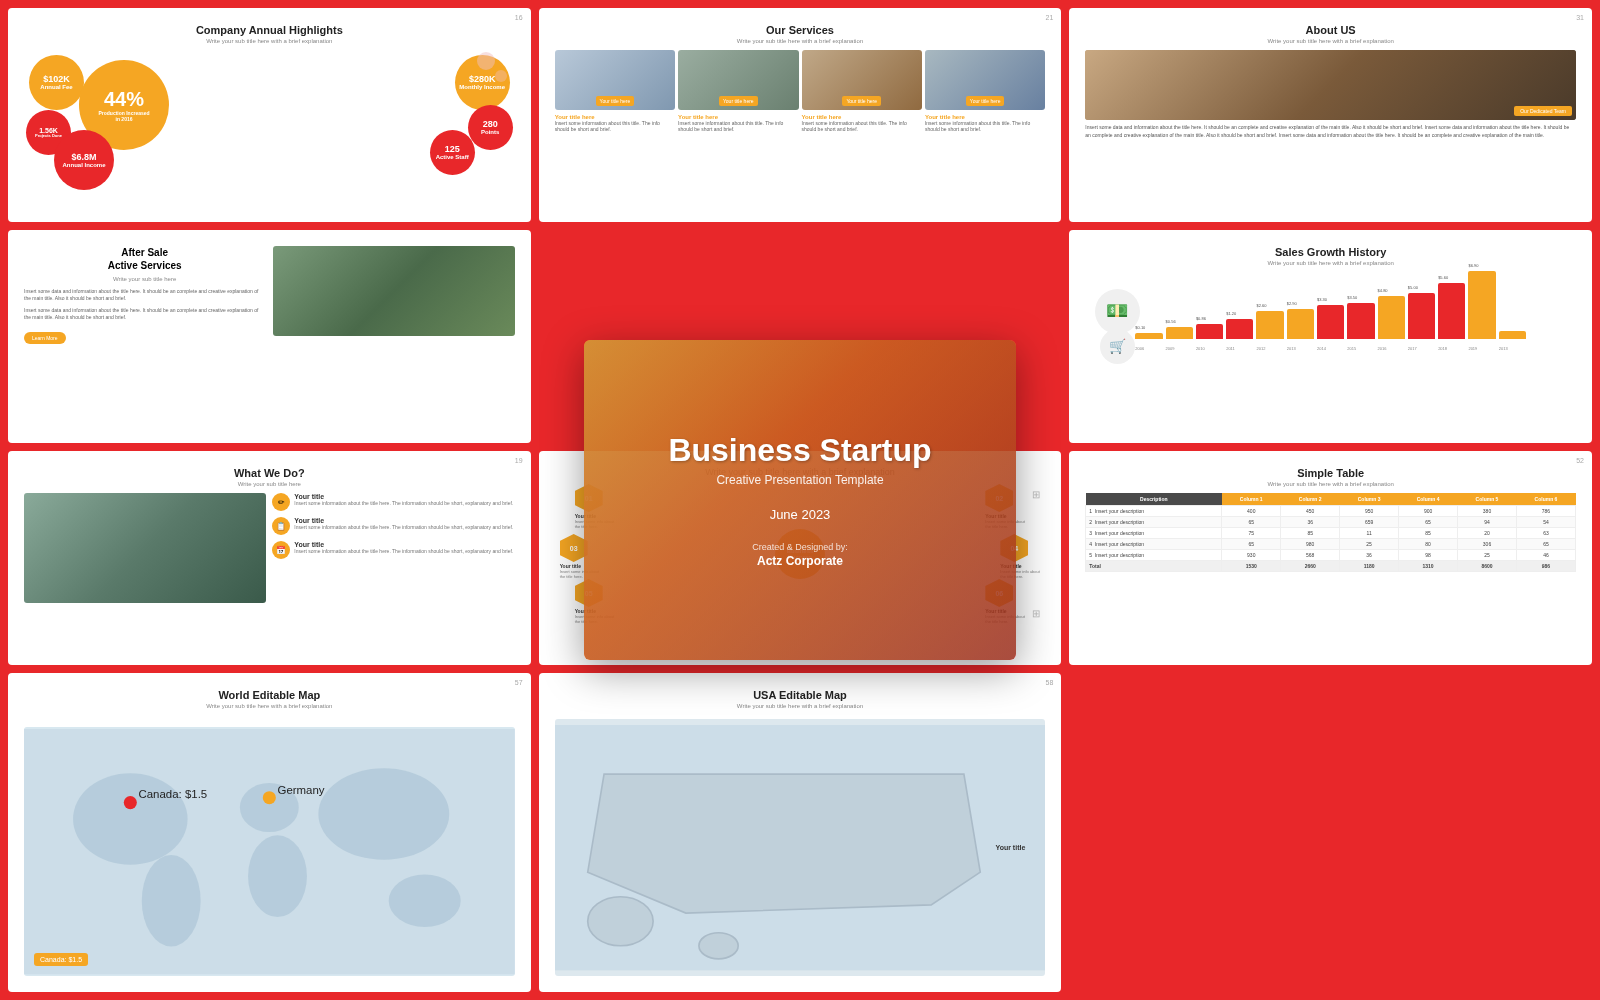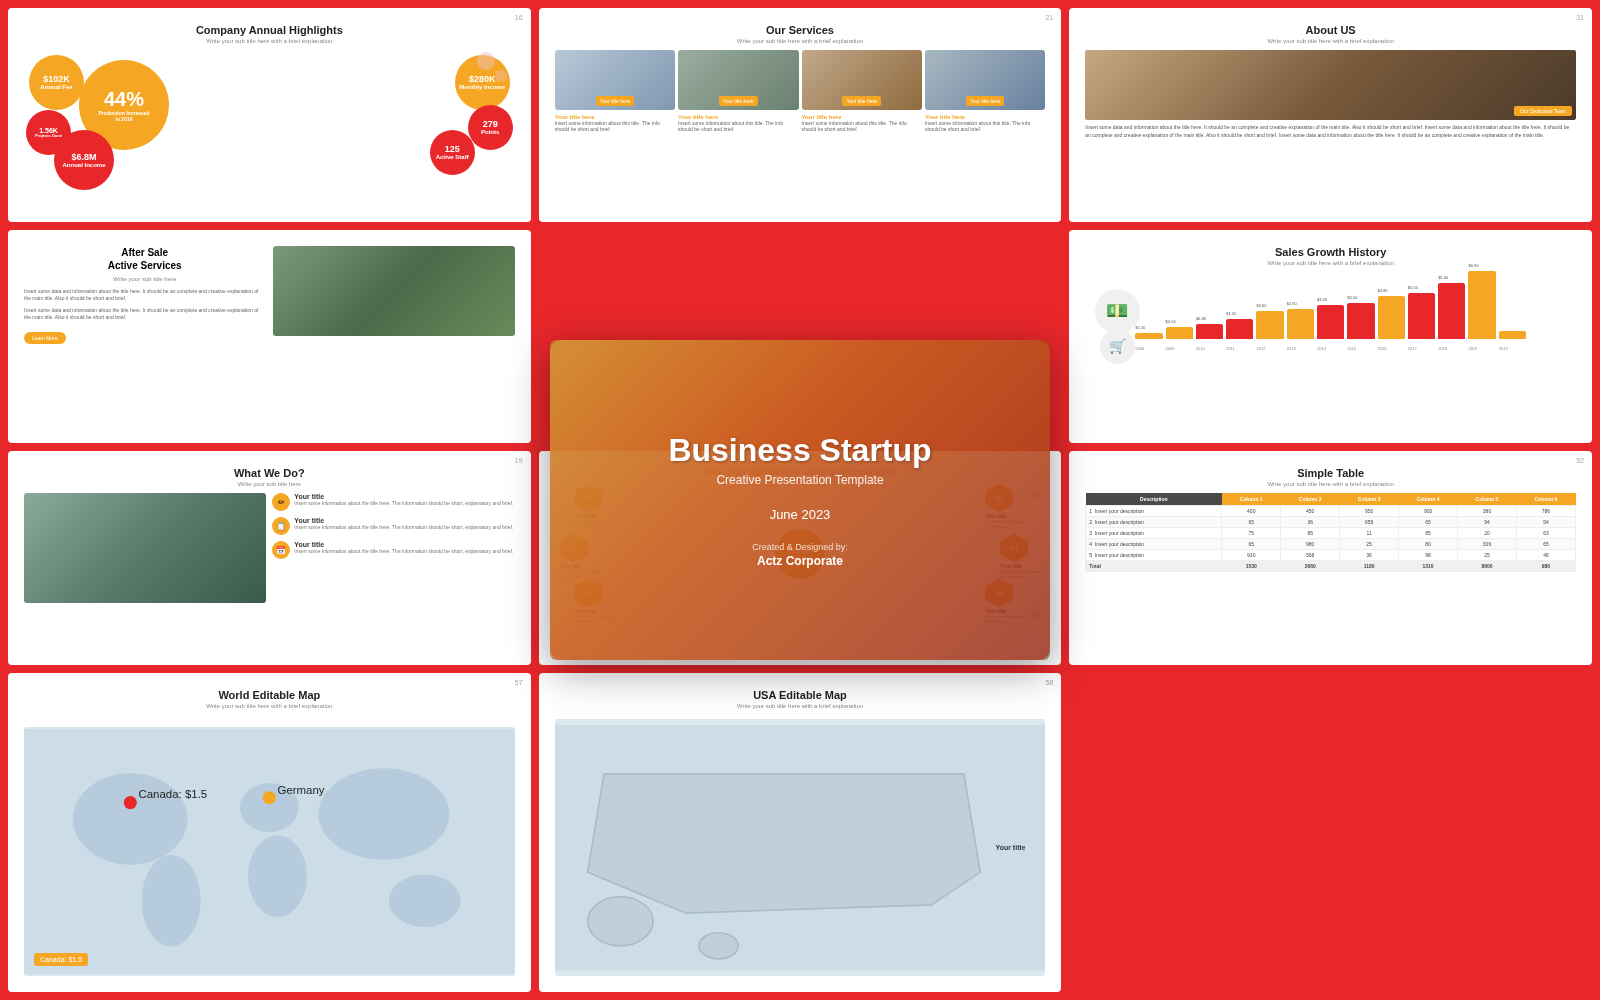--- a/index.html
+++ b/index.html
@@ -167,24 +167,24 @@
       font-size: 5px;
       cursor: pointer;
     }
 
     
     .center-overlay {
       position: absolute;
       top: 50%;
       left: 50%;
       transform: translate(-50%, -50%);
-      width: 500px;
+      width: 432px;
       height: 320px;
       background: linear-gradient(135deg, rgba(245,166,35,0.85) 0%, rgba(232,39,42,0.7) 100%);
-      border-radius: 12px;
+      border-radius: 6px;
       display: flex;
       flex-direction: column;
       align-items: center;
       justify-content: center;
       z-index: 100;
       color: white;
       text-align: center;
       padding: 28px;
       box-shadow: 0 10px 40px rgba(0,0,0,0.4);
     }
@@ -386,21 +386,21 @@
           </div>
         </div>
         <div style="position:absolute; right:40px; top:80px;">
           <div class="bubble red-sm">
             <span class="bubble-val">125</span>
             <span class="bubble-label">Active Staff</span>
           </div>
         </div>
         <div style="position:absolute; right:2px; top:55px;">
           <div class="bubble red-sm">
-            <span class="bubble-val">279</span>
+            <span class="bubble-val">280</span>
             <span class="bubble-label">Points</span>
           </div>
         </div>
 
         <div style="position:absolute; right:20px; top:2px; width:18px;height:18px;border-radius:50%;background:#f0c0c0;opacity:0.5;"></div>
         <div style="position:absolute; right:8px; top:20px; width:12px;height:12px;border-radius:50%;background:#f0c0c0;opacity:0.4;"></div>
       </div>
     </div>
   </div>
 

